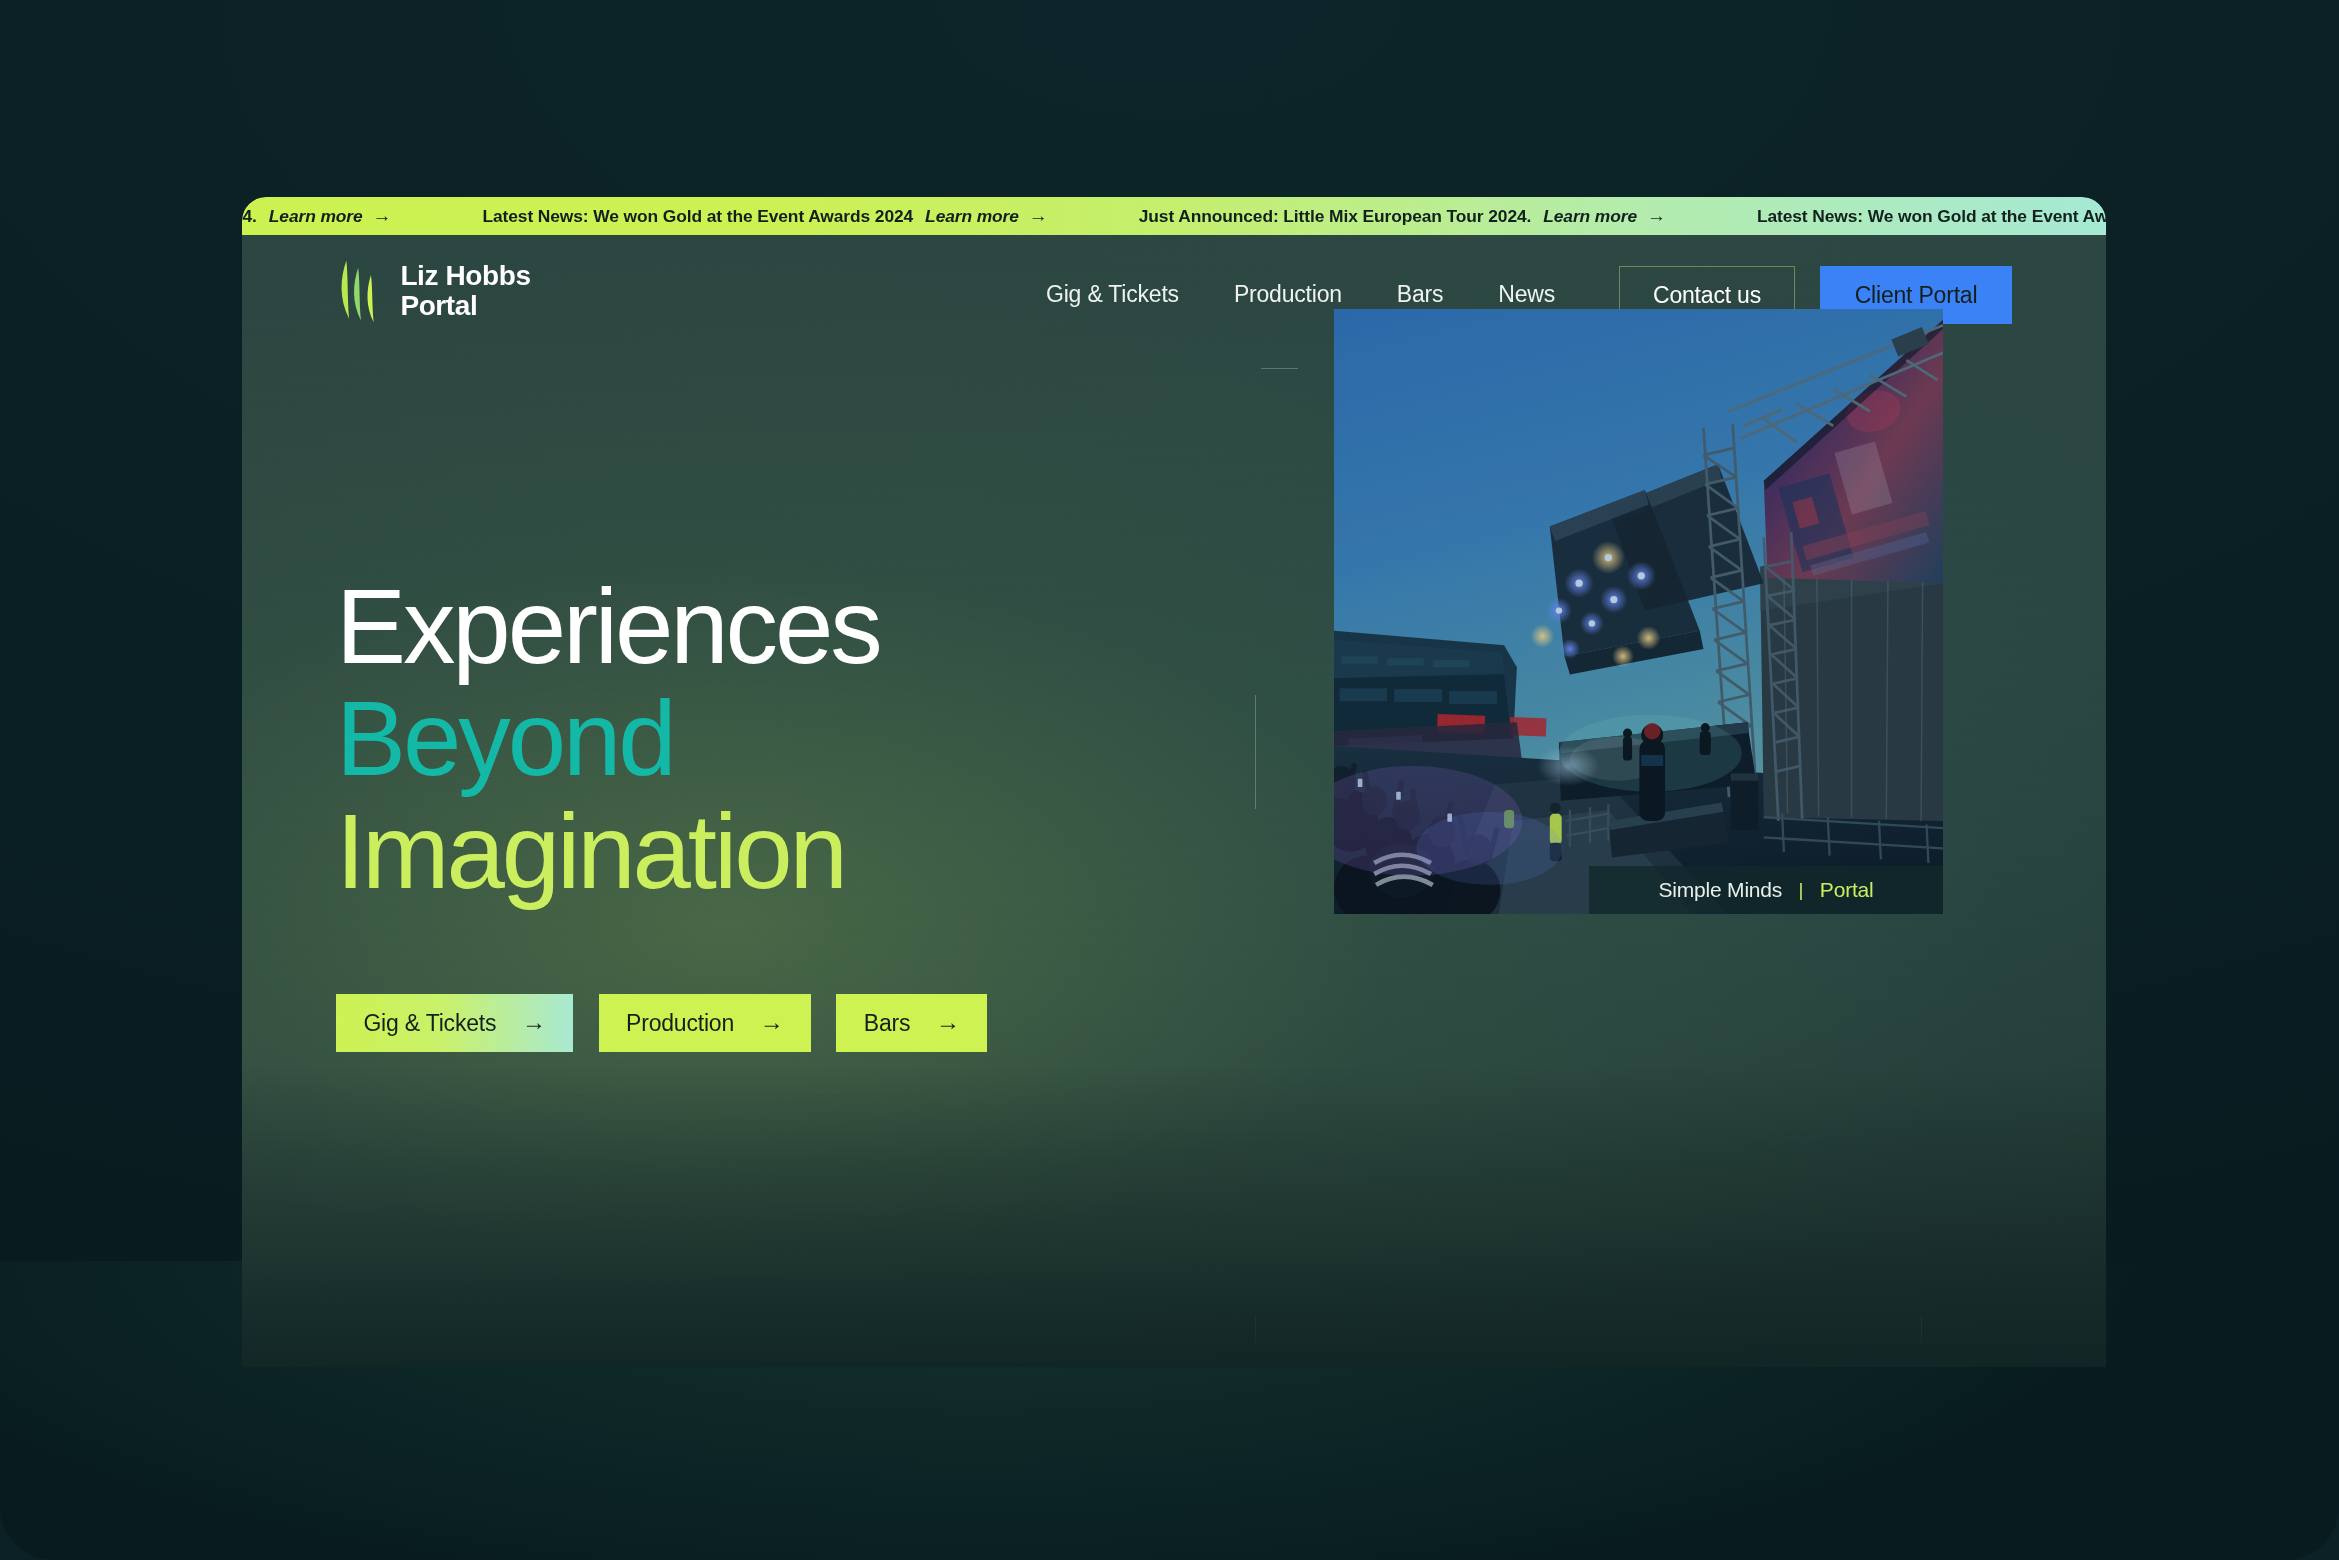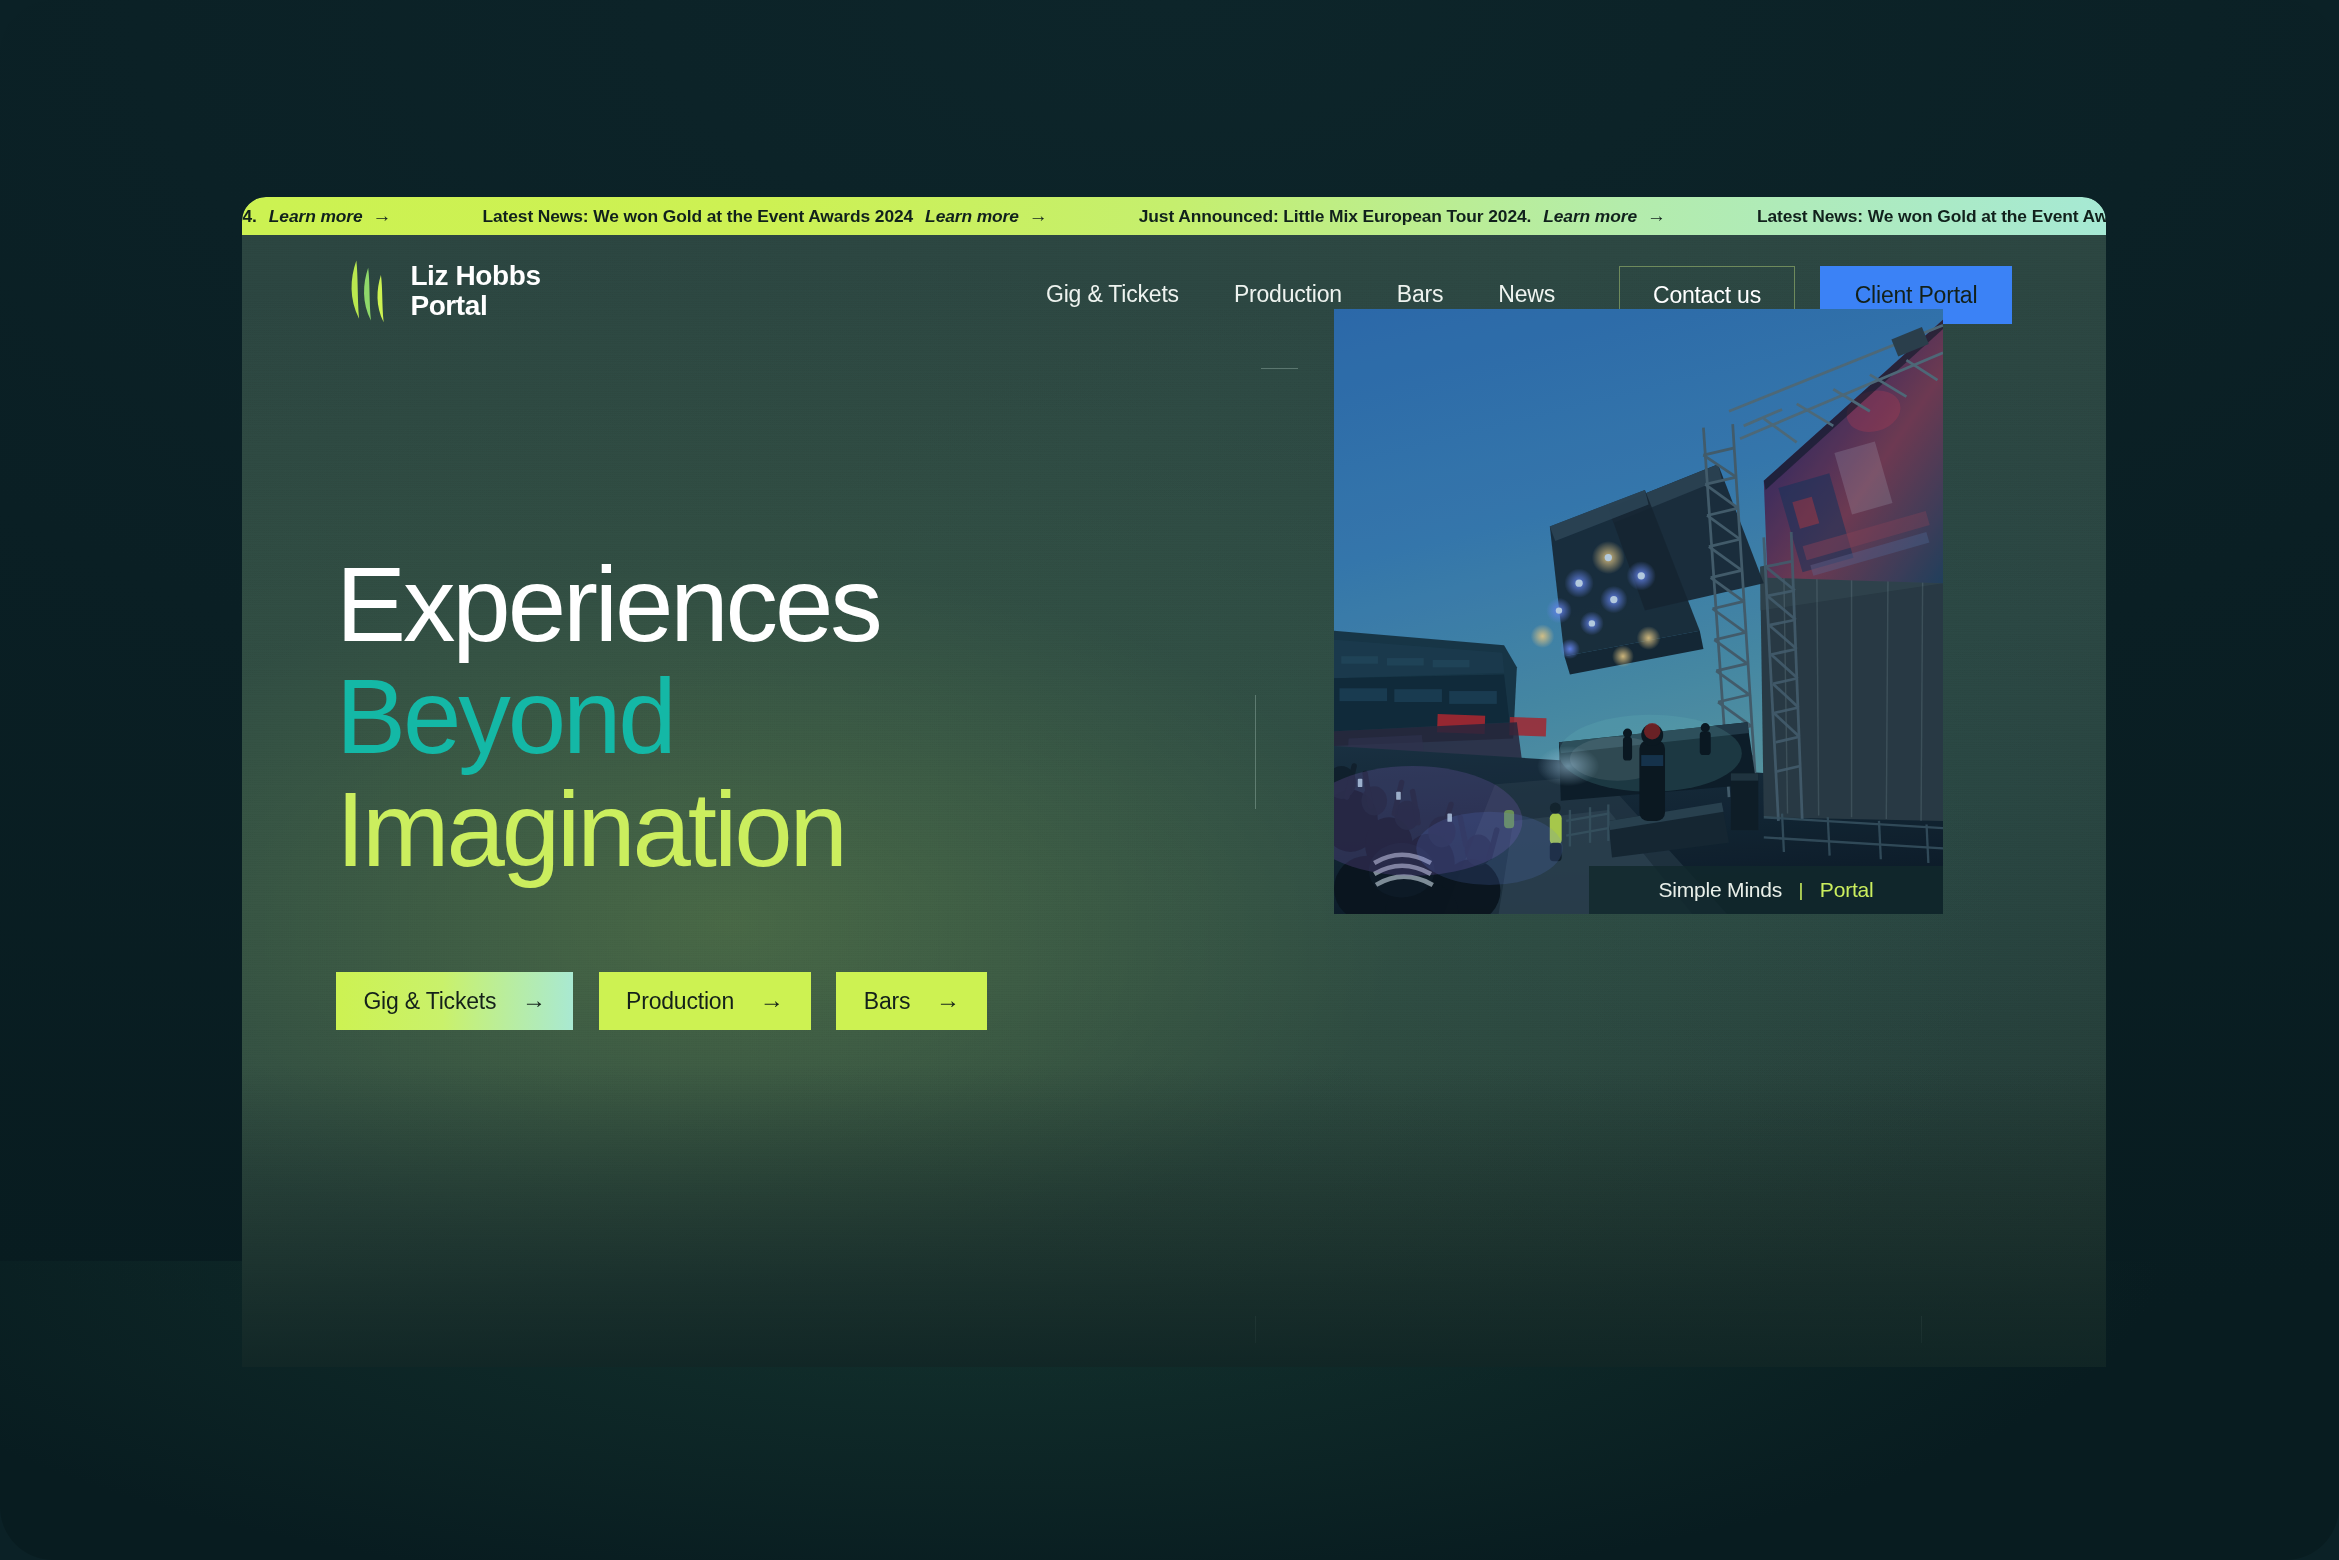--- a/index.html
+++ b/index.html
@@ -72,21 +72,21 @@
   }
   .ticker-item .tk-learn{ display:flex; align-items:center; gap:10px;font-style:italic; }
   .tk-arrow{ font-size:19px; font-weight:500; line-height:1; transform:translateY(-0.9px); }
 
   
   #header{
     position:absolute; left:0; top:38px; width:100%; height:101px;
     display:flex; align-items:center;
   }
   #logo{
-    position:absolute; left:104px; top:20px;
+    position:absolute; left:94px; top:20px;
     display:flex; align-items:center; gap:16.4px;
   }
   #logo-mark{ width:48px; height:71px; display:block; }
   #logo-text{
     color:#ffffff; font-size:28px; font-weight:bold;
     line-height:1.06; letter-spacing:-0.4px;
   }
 
   #nav{
     position:absolute; left:804px; top:46px;
@@ -112,21 +112,21 @@
     height:58px; min-width:192px; padding:0 25.6px;
     border:none; background:#3b82f6;
     color:#132019; font-size:23px; letter-spacing:-0.2px;
     display:flex; align-items:center; justify-content:center;
     cursor:pointer; font-family:inherit;
   }
 
   
   #hero-left{ position:absolute; left:94px; top:352px; width:914px; }
   #headline{
-    font-size:105px; line-height:1.07; letter-spacing:-3.1px; font-weight:normal;
+    font-size:105px; line-height:1.07; letter-spacing:-3.1px; font-weight:normal;margin-top:22px;
   }
   .hl-1{ color:#ffffff; display:block; }
   .hl-2{ color:#14b8a6; display:block; }
   .hl-3{ color:#cbee5e; display:block; }
 
   #subhead{
     margin-top:44px;
     color:#eef2ee; font-size:30px; line-height:1.48; letter-spacing:-0.4px;
   }
 

